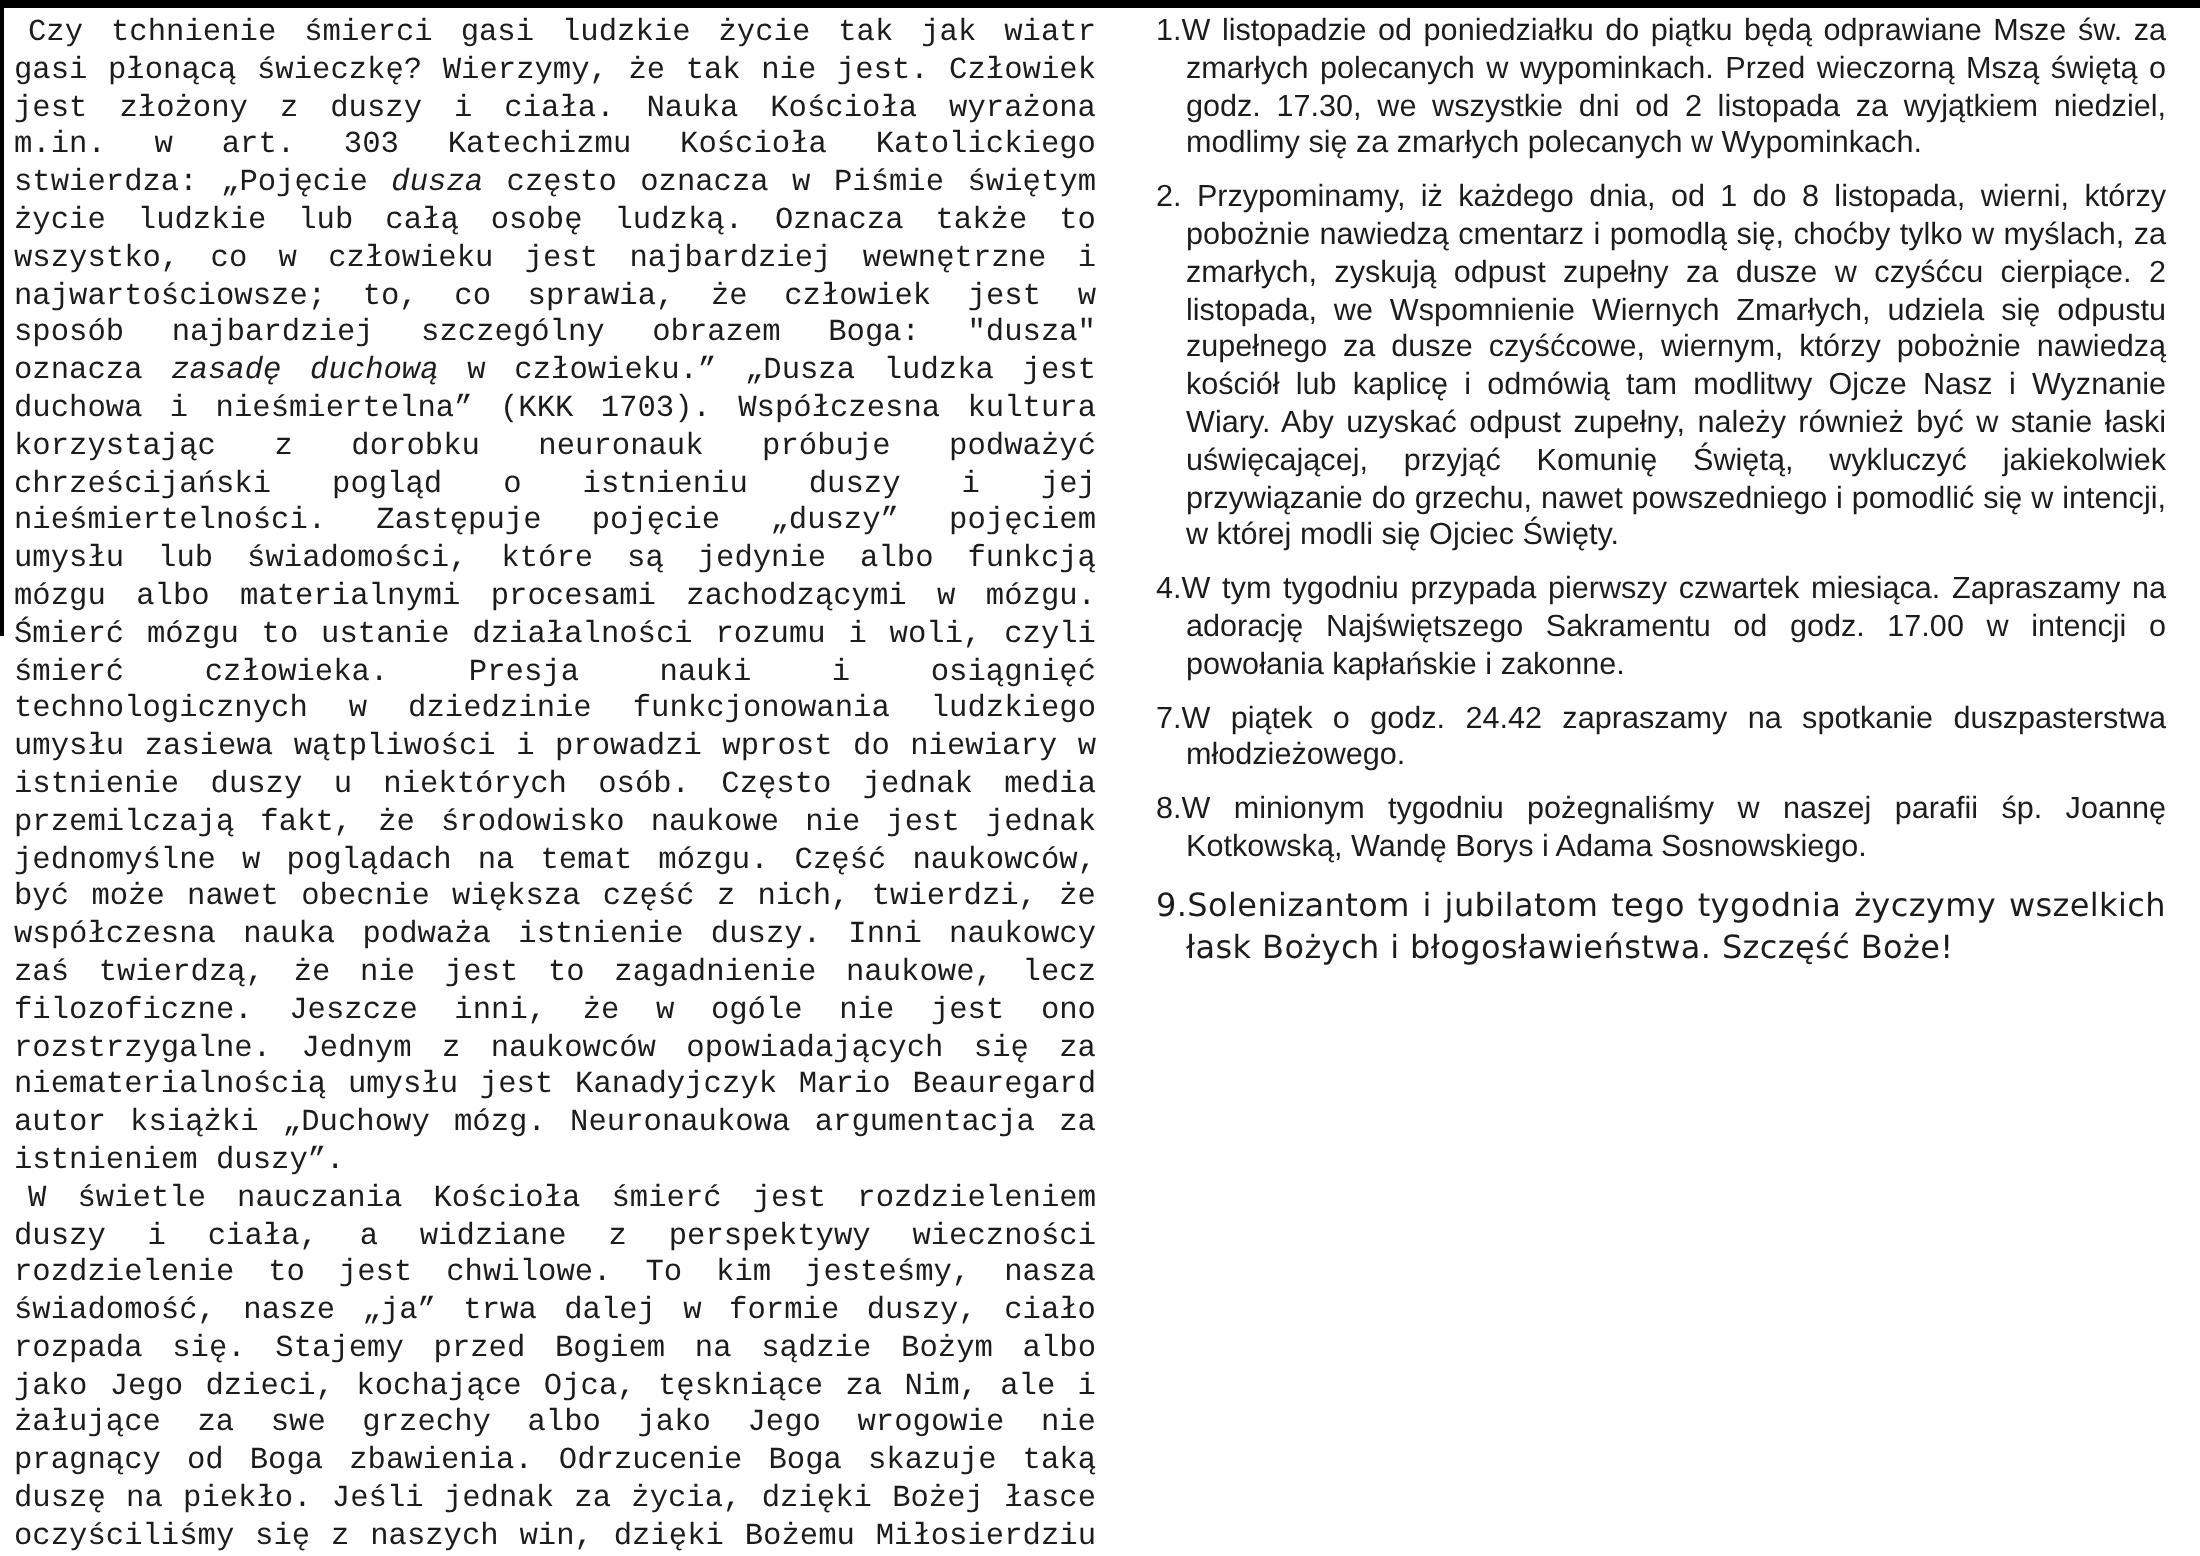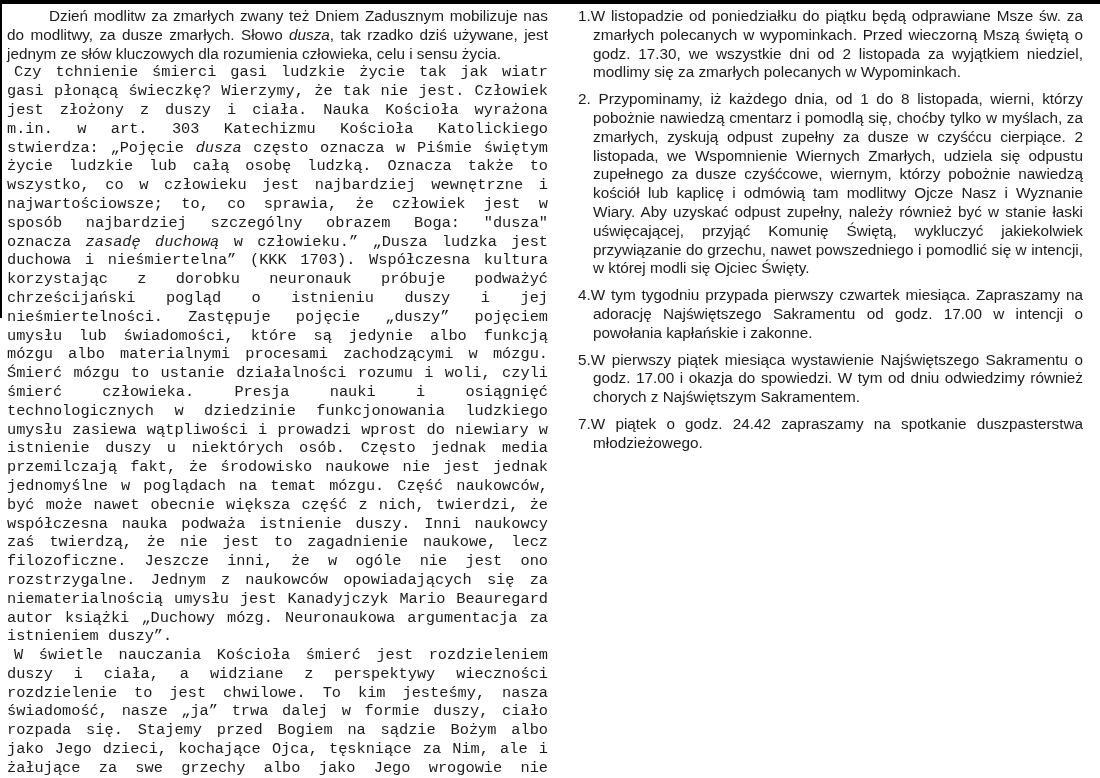--- a/index.html
+++ b/index.html
@@ -30,26 +30,26 @@
     font-size:16px;line-height:21px;letter-spacing:0.2px;
   }
 </style>
 </head>
 <body>
 
 <div class="top-rule"></div>
 <div class="left-rule"></div>
 
 <div class="col col-left">
-    <p class="body-par indent-lg"><span>Dzień modlitw za zmarłych zwany też Dniem Zadusznym mobilizuje nas do modlitwy, za dusze zmarłych. Słowo </span><span class="it">dusza</span><span>, tak rzadko dziś używane, jest jednym ze słów kluczowych dla rozumienia człowieka, celu i sensu życia.</span></p>
     <p class="body-par indent-sm"><span>Czy tchnienie śmierci gasi ludzkie życie tak jak wiatr gasi płonącą świeczkę? Wierzymy, że tak nie jest. Człowiek jest złożony z duszy i ciała. Nauka Kościoła wyrażona m.in. w art. 303 Katechizmu Kościoła Katolickiego stwierdza: „Pojęcie </span><span class="it">dusza</span><span> często oznacza w Piśmie świętym życie ludzkie lub całą osobę ludzką. Oznacza także to wszystko, co w człowieku jest najbardziej wewnętrzne i najwartościowsze; to, co sprawia, że człowiek jest w sposób najbardziej szczególny obrazem Boga: "dusza" oznacza </span><span class="it">zasadę duchową</span><span> w człowieku.” „Dusza ludzka jest duchowa i nieśmiertelna” (KKK 1703). Współczesna kultura korzystając z dorobku neuronauk próbuje podważyć chrześcijański pogląd o istnieniu duszy i jej nieśmiertelności. Zastępuje pojęcie „duszy” pojęciem umysłu lub świadomości, które są jedynie albo funkcją mózgu albo materialnymi procesami zachodzącymi w mózgu. Śmierć mózgu to ustanie działalności rozumu i woli, czyli śmierć człowieka. Presja nauki i osiągnięć technologicznych w dziedzinie funkcjonowania ludzkiego umysłu zasiewa wątpliwości i prowadzi wprost do niewiary w istnienie duszy u niektórych osób. Często jednak media przemilczają fakt, że środowisko naukowe nie jest jednak jednomyślne w poglądach na temat mózgu. Część naukowców, być może nawet obecnie większa część z nich, twierdzi, że współczesna nauka podważa istnienie duszy. Inni naukowcy zaś twierdzą, że nie jest to zagadnienie naukowe, lecz filozoficzne. Jeszcze inni, że w ogóle nie jest ono rozstrzygalne. Jednym z naukowców opowiadających się za niematerialnością umysłu jest Kanadyjczyk Mario Beauregard autor książki „Duchowy mózg. Neuronaukowa argumentacja za istnieniem duszy”.</span></p>
     <p class="body-par indent-sm"><span>W świetle nauczania Kościoła śmierć jest rozdzieleniem duszy i ciała, a widziane z perspektywy wieczności rozdzielenie to jest chwilowe. To kim  jesteśmy, nasza świadomość, nasze „ja” trwa dalej w formie duszy, ciało rozpada się. Stajemy przed Bogiem na sądzie Bożym albo jako Jego dzieci, kochające Ojca, tęskniące za Nim, ale i żałujące za swe grzechy albo jako Jego wrogowie nie pragnący od Boga zbawienia. Odrzucenie Boga skazuje taką duszę na piekło. Jeśli jednak za życia, dzięki Bożej łasce oczyściliśmy się z naszych win, dzięki Bożemu Miłosierdziu otrzymujemy nagrodę nieba. Jeśli jednak dusza nasza potrzebuje jeszcze oczyszczenia</span></p>
   </div>
 
 <div class="col col-right">
   <div class="ann-list">
       <div class="ann-item"><span class="ann-num">1.</span><span>W listopadzie od poniedziałku do piątku będą odprawiane Msze św. za zmarłych polecanych w wypominkach. Przed wieczorną Mszą świętą o godz. 17.30, we wszystkie dni od 2 listopada za wyjątkiem niedziel, modlimy się za zmarłych polecanych w Wypominkach.</span></div>
       <div class="ann-item"><span class="ann-num">2. </span><span>Przypominamy, iż każdego dnia, od 1 do 8 listopada, wierni, którzy pobożnie nawiedzą cmentarz i pomodlą się, choćby tylko w myślach, za zmarłych, zyskują odpust zupełny za dusze w czyśćcu cierpiące. 2 listopada, we Wspomnienie Wiernych Zmarłych, udziela się odpustu zupełnego za dusze czyśćcowe, wiernym, którzy pobożnie nawiedzą kościół lub kaplicę i odmówią tam modlitwy Ojcze Nasz i Wyznanie Wiary. Aby uzyskać odpust zupełny, należy również być w stanie łaski uświęcającej, przyjąć Komunię Świętą, wykluczyć jakiekolwiek przywiązanie do grzechu, nawet powszedniego i pomodlić się w intencji, w której modli się Ojciec Święty.</span></div>
       <div class="ann-item"><span class="ann-num">4.</span><span>W tym tygodniu przypada pierwszy czwartek miesiąca. Zapraszamy na adorację Najświętszego Sakramentu od godz. 17.00 w intencji o powołania kapłańskie i zakonne.</span></div>
-      <div class="ann-item"><span class="ann-num">5.</span><span>W pierwszy piątek miesiąca wystawienie Najświętszego Sakramentu o godz. 17.00 i okazja do spowiedzi. W tym od dniu odwiedzimy również chorych z Najświętszym Sakramentem.</span></div>
       <div class="ann-item"><span class="ann-num">7.</span><span>W piątek o godz. 24.42 zapraszamy na spotkanie duszpasterstwa młodzieżowego.</span></div>
+      <div class="ann-item"><span class="ann-num">8.</span><span>W minionym tygodniu pożegnaliśmy w naszej parafii śp. Joannę Kotkowską, Wandę Borys i Adama Sosnowskiego.</span></div>
+      <div class="ann-item hand"><span class="ann-num">9.</span><span>Solenizantom i jubilatom tego tygodnia życzymy wszelkich łask Bożych i błogosławieństwa. Szczęść Boże!</span></div>
     </div>
 </div>
 
 </body></html>

